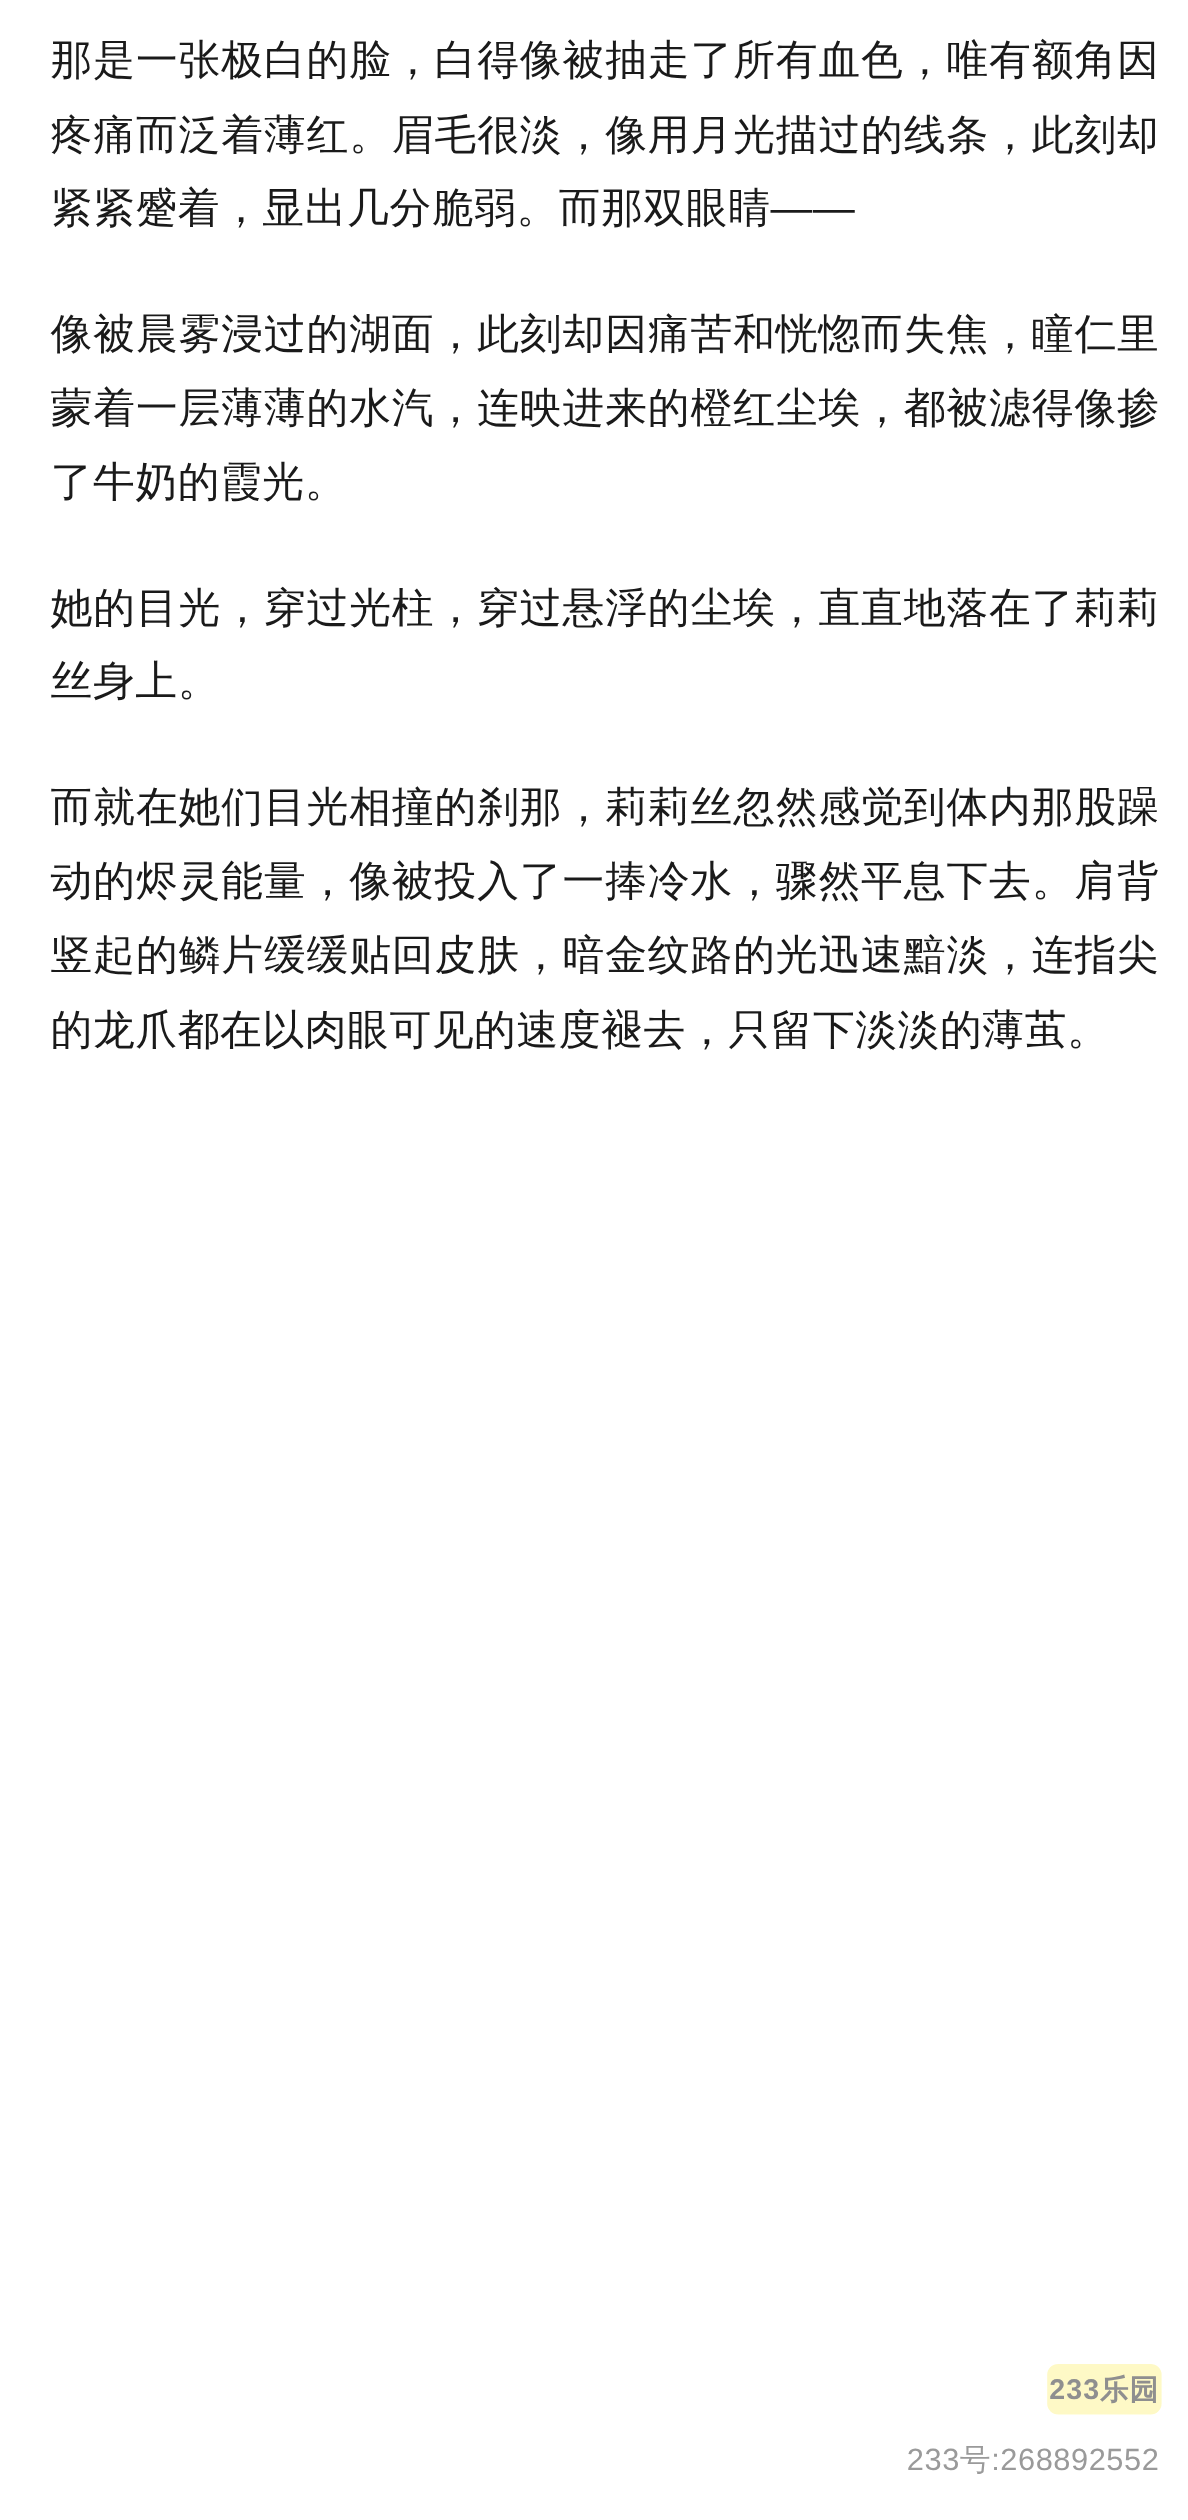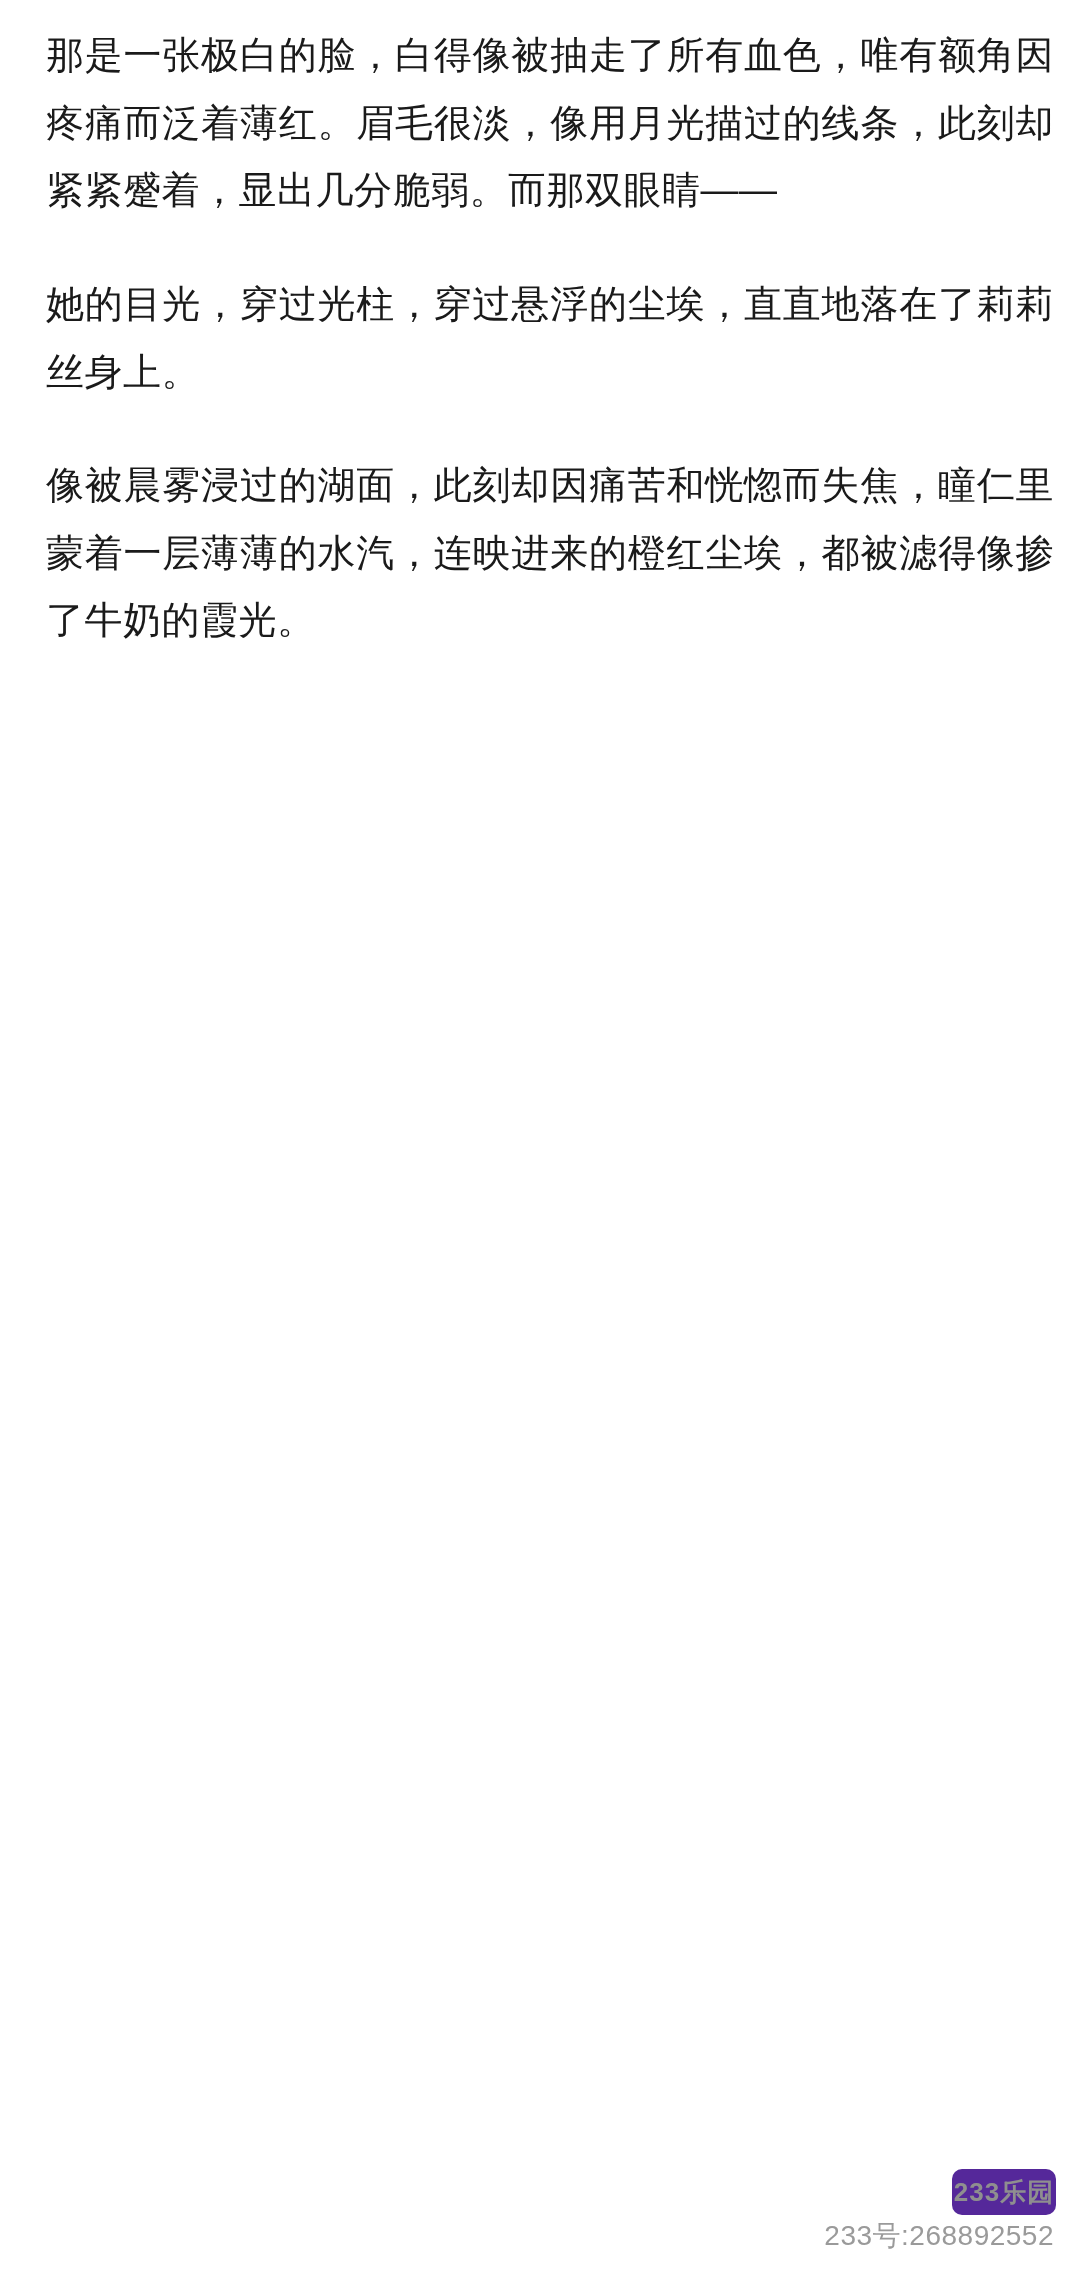--- a/index.html
+++ b/index.html
@@ -32,25 +32,25 @@
     margin: 0 0 46px 0;
     white-space: pre-wrap;
     word-break: break-all;
   }
   .para:last-of-type {
     margin-bottom: 0;
   }
   .watermark-logo {
     position: absolute;
     right: 24px;
-    bottom: 76px;
+    bottom: 96px;
     width: 104px;
     height: 46px;
     border-radius: 10px;
-    background: #4c1d95;
+    background: #fef9c3;
     color: #8a8a8a;
     font-size: 26px;
     font-weight: bold;
     display: flex;
     align-items: center;
     justify-content: center;
     letter-spacing: 1px;
     opacity: 0.95;
   }
   .watermark-id {
@@ -62,19 +62,20 @@
     letter-spacing: 0.5px;
     text-align: right;
   }
 </style>
 </head>
 <body>
 
 <div class="page">
 
   <p class="para">那是一张极白的脸，白得像被抽走了所有血色，唯有额角因疼痛而泛着薄红。眉毛很淡，像用月光描过的线条，此刻却紧紧蹙着，显出几分脆弱。而那双眼睛——</p>
+  <p class="para">像被晨雾浸过的湖面，此刻却因痛苦和恍惚而失焦，瞳仁里蒙着一层薄薄的水汽，连映进来的橙红尘埃，都被滤得像掺了牛奶的霞光。</p>
   <p class="para">她的目光，穿过光柱，穿过悬浮的尘埃，直直地落在了莉莉丝身上。</p>
-  <p class="para">像被晨雾浸过的湖面，此刻却因痛苦和恍惚而失焦，瞳仁里蒙着一层薄薄的水汽，连映进来的橙红尘埃，都被滤得像掺了牛奶的霞光。</p>
+  <p class="para">而就在她们目光相撞的刹那，莉莉丝忽然感觉到体内那股躁动的烬灵能量，像被投入了一捧冷水，骤然平息下去。肩背竖起的鳞片缓缓贴回皮肤，暗金纹路的光迅速黯淡，连指尖的龙爪都在以肉眼可见的速度褪去，只留下淡淡的薄茧。</p>
 
   <div class="watermark-logo">233乐园</div>
   <div class="watermark-id">233号:268892552</div>
 
 </div>
 
 </body></html>

